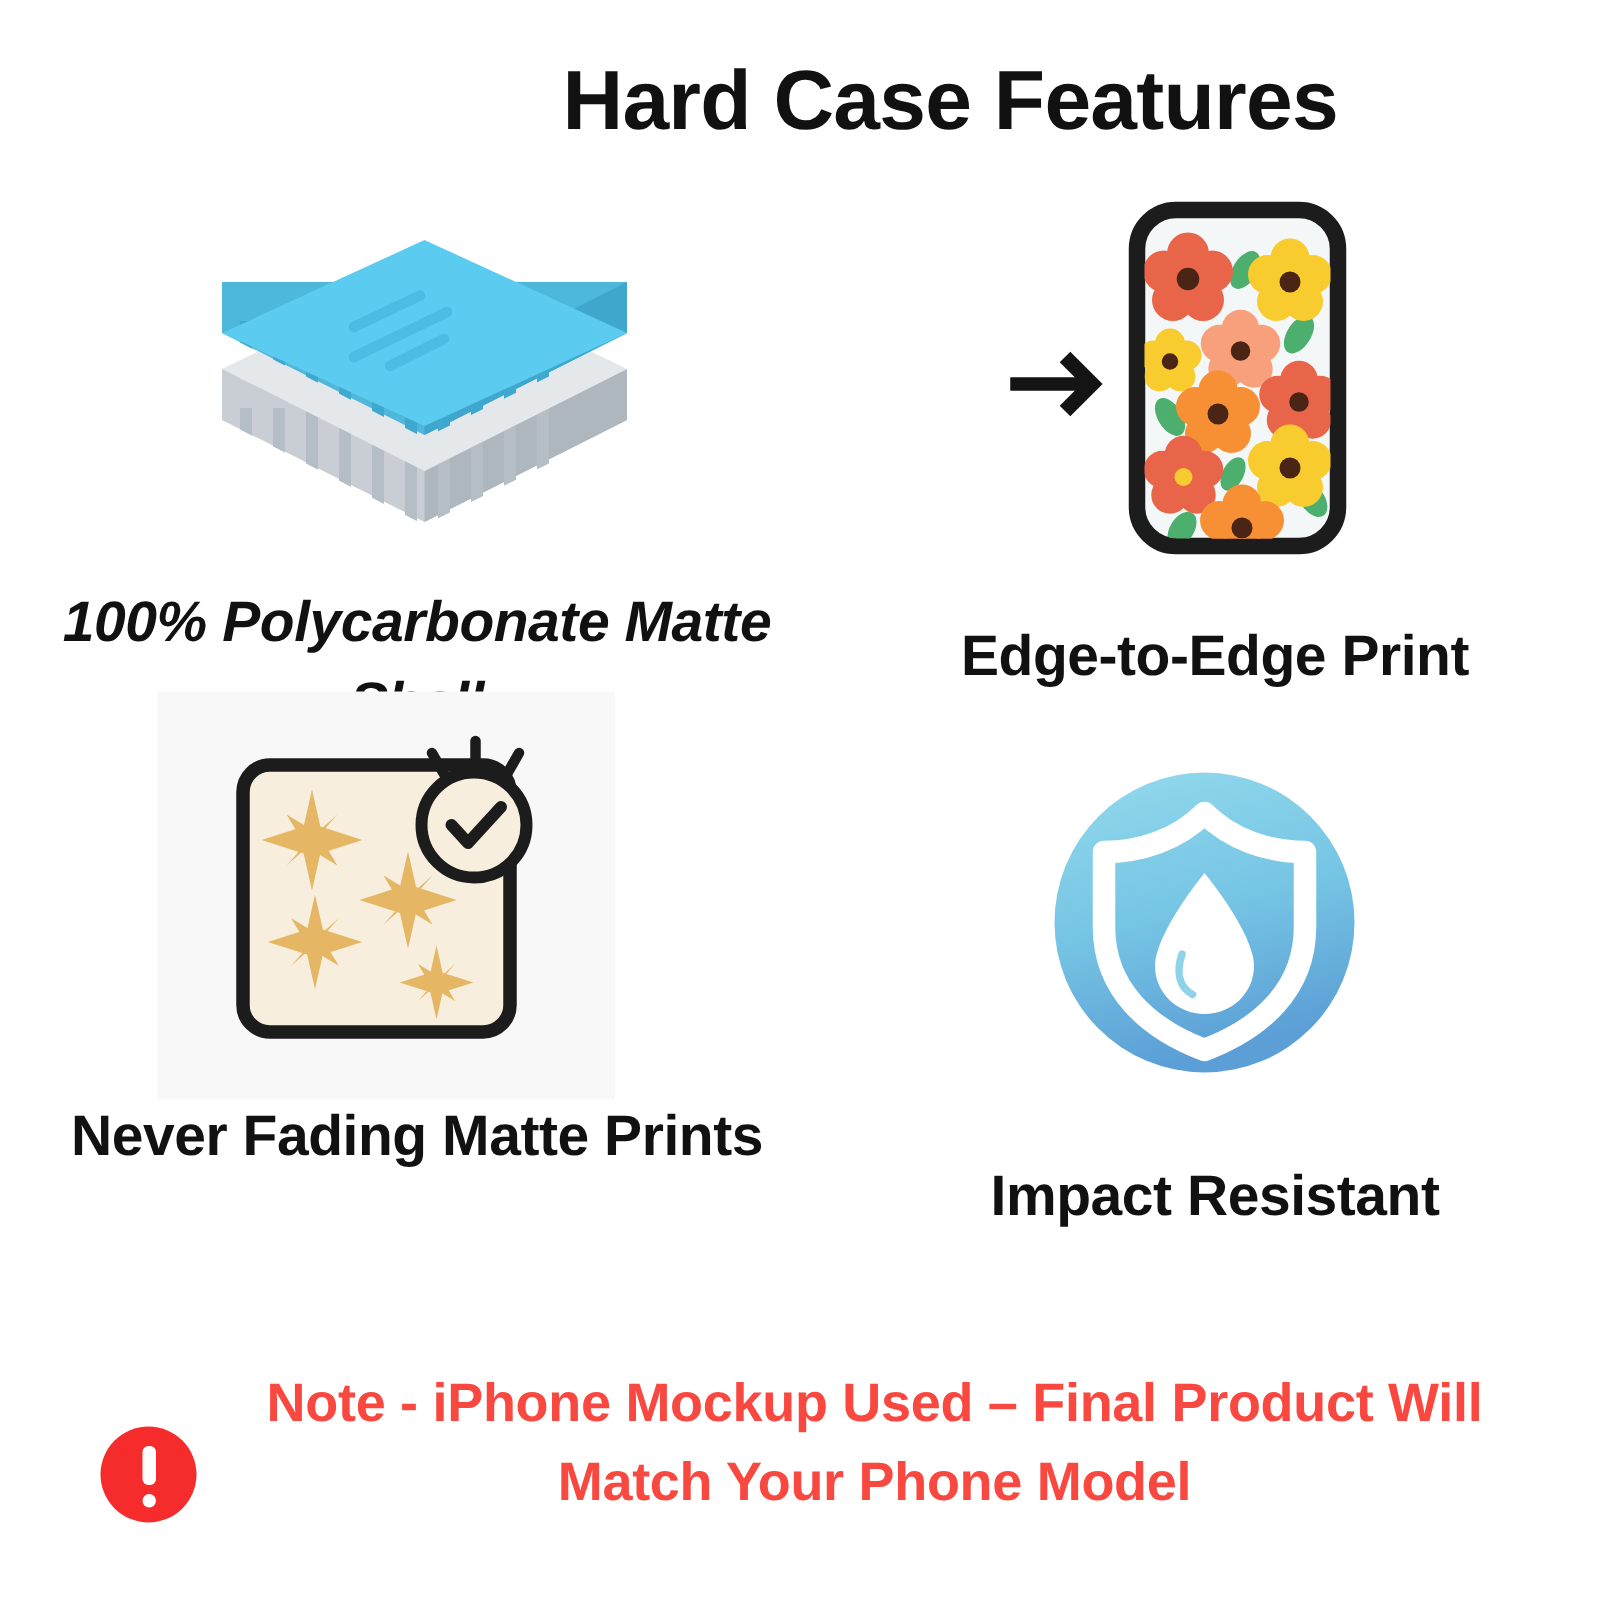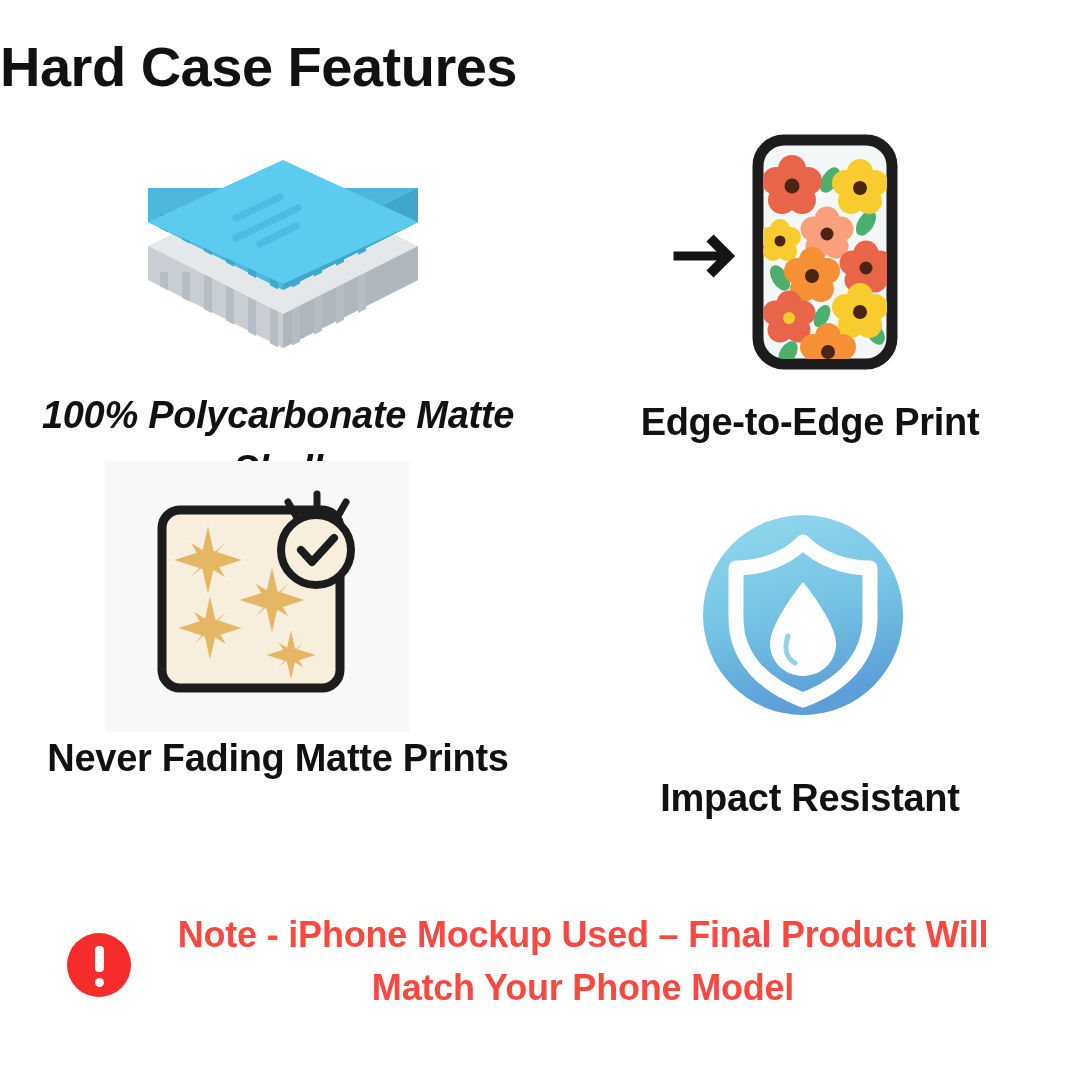--- a/index.html
+++ b/index.html
@@ -21,21 +21,21 @@
     inset: 0;
     background: #FFFFFF;
   }
 
   
   .page-title {
     position: absolute;
     top: 36px;
     left: 0;
     width: 892px;
-    text-align: left;
+    text-align: right;
     font-size: 56px;
     font-weight: bold;
     letter-spacing: -0.5px;
     color: #111111;
     line-height: 1.1;
   }
 
   
   .feature {
     position: absolute;
@@ -53,21 +53,21 @@
     letter-spacing: -0.3px;
   }
 
   
   #feature-polycarbonate { left: 18px;  top: 160px;  width: 520px; font-style: italic; }
   #feature-polycarbonate .feature-art { height: 215px; }
   #feature-polycarbonate .feature-label { margin-top: 14px; }
 
   #feature-edge-print { left: 560px; top: 128px;  width: 500px; }
   #feature-edge-print .feature-art { height: 250px; }
-  #feature-edge-print .feature-label { margin-top: 18px; }
+  #feature-edge-print .feature-label { margin-top: 34px; }
 
   #feature-never-fading { left: 18px;  top: 448px;  width: 520px; }
   #feature-never-fading .feature-art { height: 268px; }
   #feature-never-fading .feature-label { margin-top: 16px; }
 
   #feature-impact { left: 560px; top: 500px;  width: 500px; }
   #feature-impact .feature-art { height: 240px; }
   #feature-impact .feature-label { margin-top: 32px; }
 
   
@@ -83,21 +83,21 @@
   svg { display: block; overflow: visible; }
   .art-svg { position: absolute; }
 
   
   #note-row {
     position: absolute;
     left: 0;
     top: 908px;
     width: 1080px;
     display: flex;
-    align-items: center;
+    align-items: flex-end;
     justify-content: center;
     gap: 22px;
     padding: 0 51px;
     box-sizing: border-box;
   }
   #note-icon {
     flex: 0 0 auto;
     width: 64px;
     height: 64px;
     border-radius: 50%;

